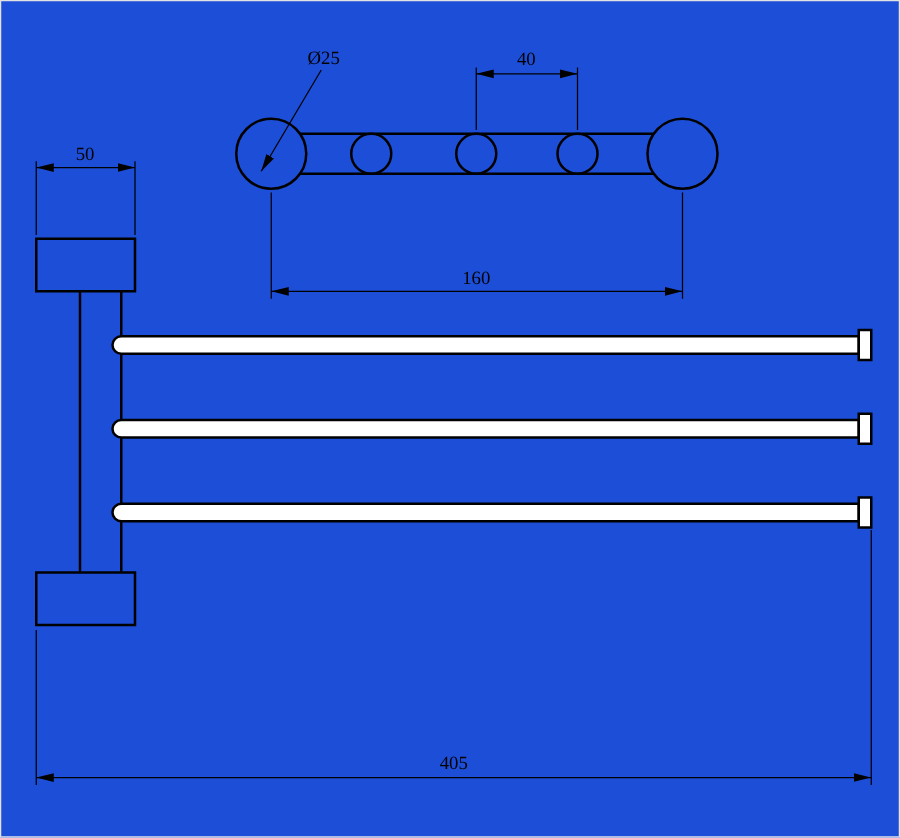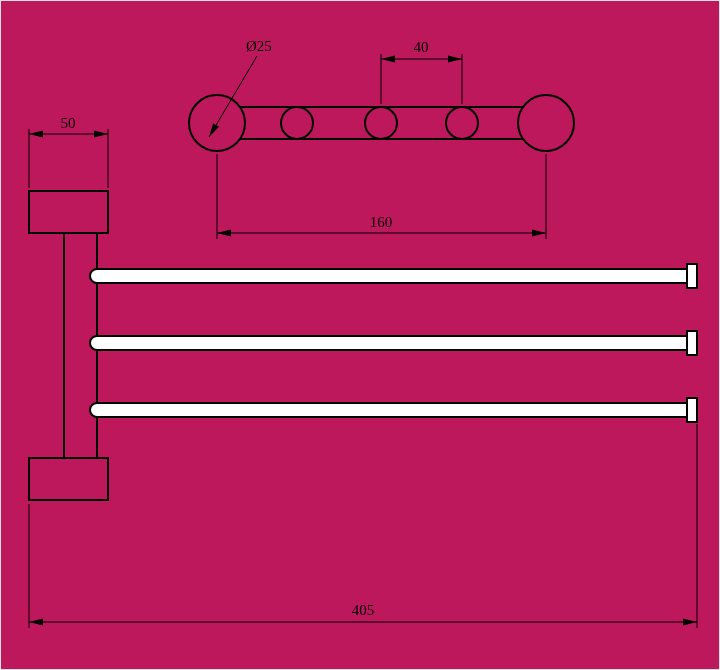--- a/index.html
+++ b/index.html
@@ -4,21 +4,21 @@
 <style>
   html, body {
     margin: 0;
     padding: 0;
     background: #ffffff;
   }
   .page {
     width: 718px;
     height: 668px;
     border: 1px solid #e3e3e3;
-    background: #be185d;
+    background: #1d4ed8;
     position: relative;
     overflow: hidden;
   }
   svg { display: block; }
   svg text {
     font-family: "Liberation Serif", serif;
     font-size: 15px;
     fill: #000000;
   }
   .obj  { fill: none;    stroke: #000000; stroke-width: 2;   stroke-linecap: butt; }

